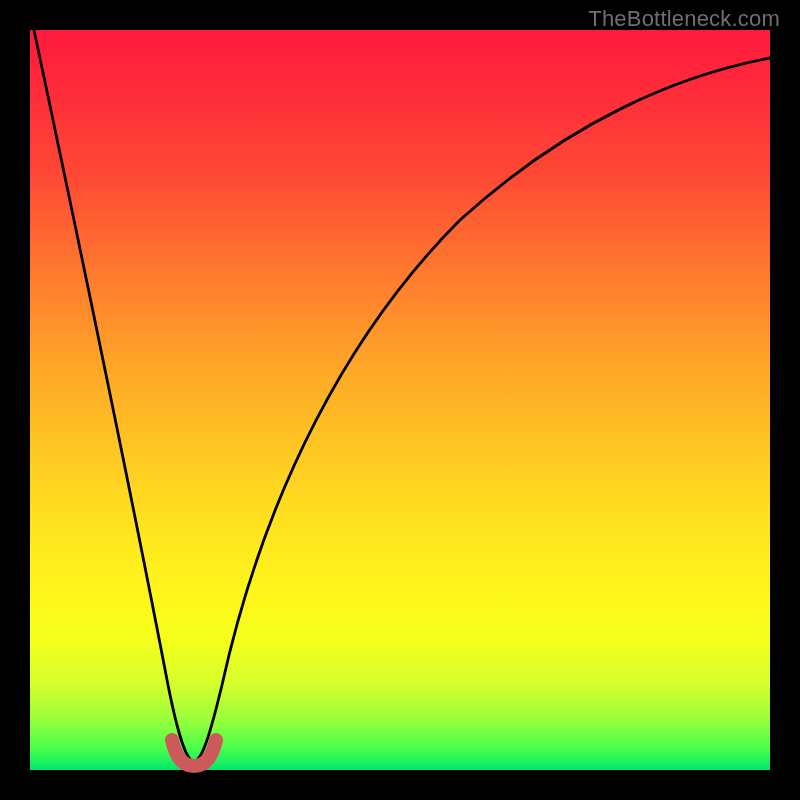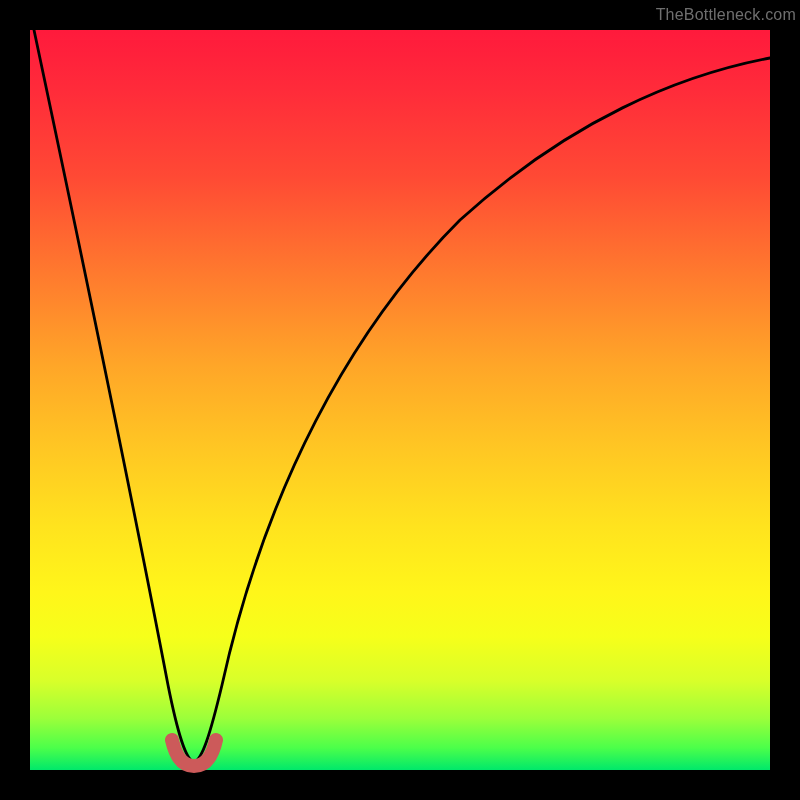--- a/index.html
+++ b/index.html
@@ -39,23 +39,23 @@
       #f6ff1a 82%,
       #d8ff2a 88%,
       #9cff3a 93%,
       #4cff4a 97%,
       #00e86b 100%
     );
   }
   .watermark {
     position: absolute;
     top: 6px;
-    right: 4px;
+    right: 20px;
     color: #6f6f6f;
-    font-size: 16px;
+    font-size: 22px;
     font-weight: 500;
     letter-spacing: 0.2px;
     user-select: none;
   }
   svg.curve {
     position: absolute;
     left: 0;
     top: 0;
     width: 740px;
     height: 740px;

